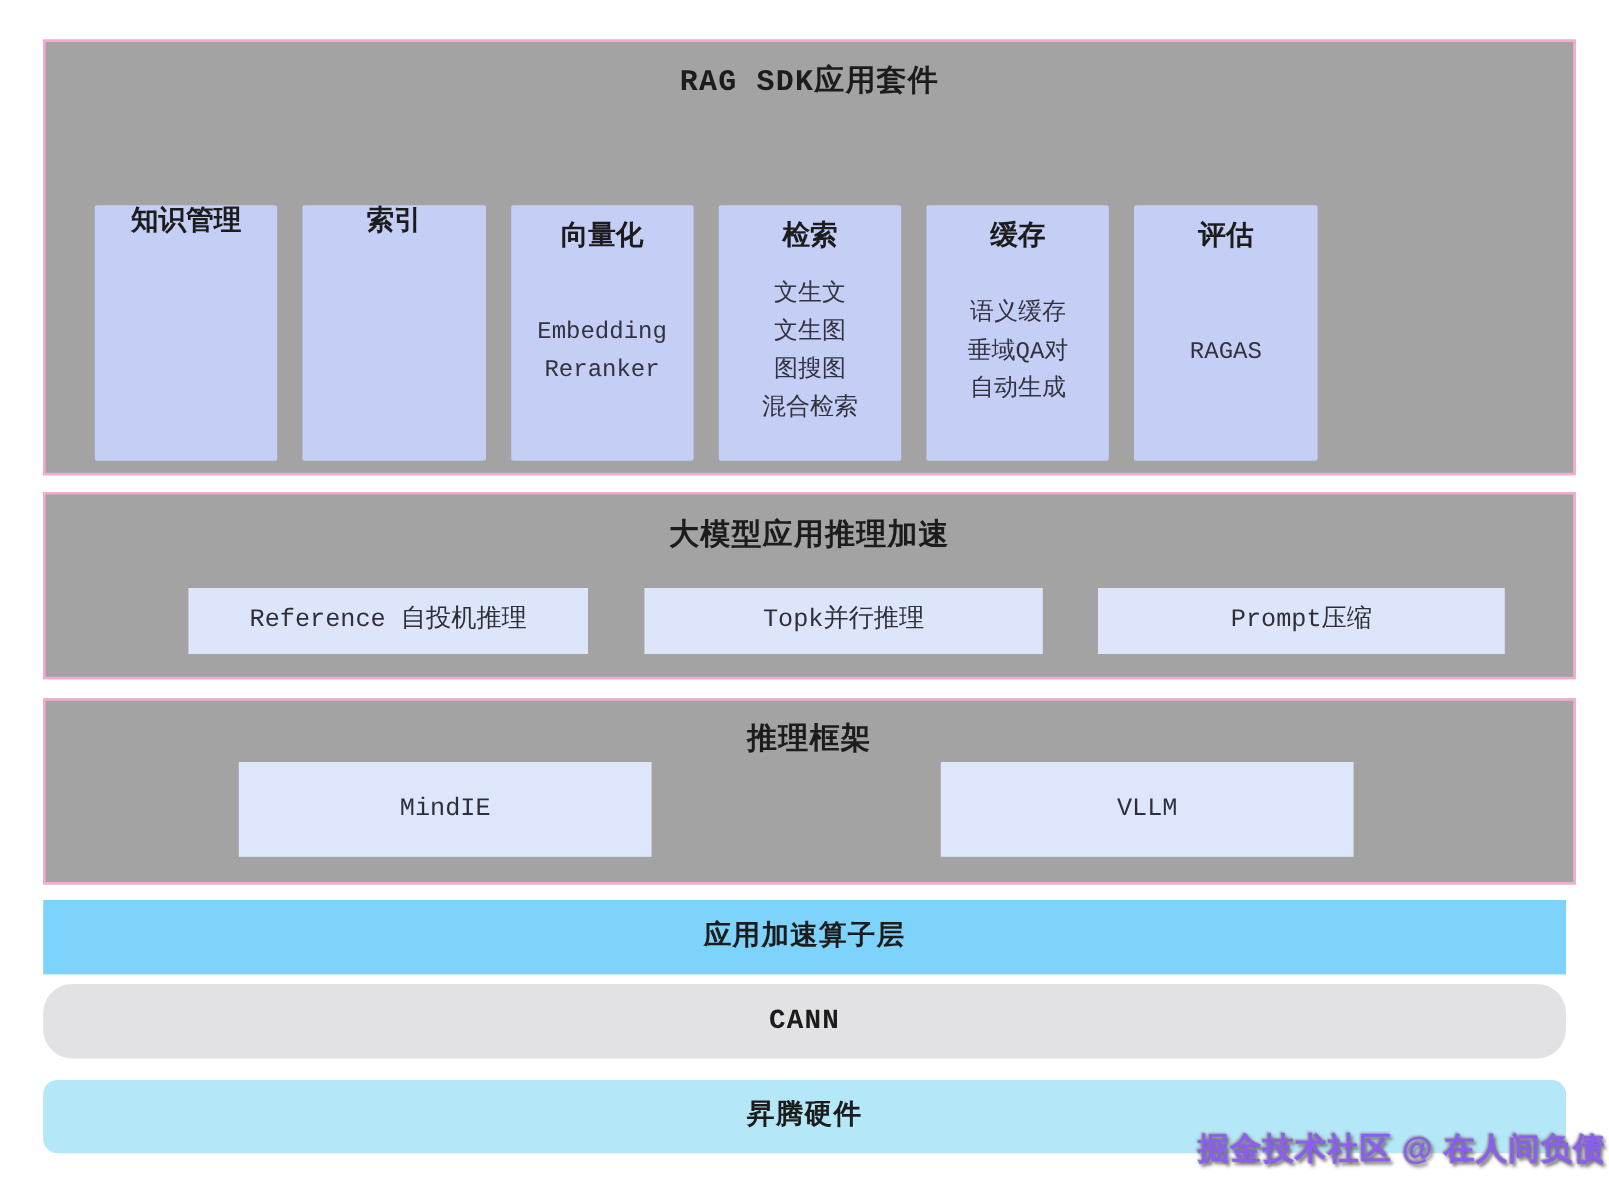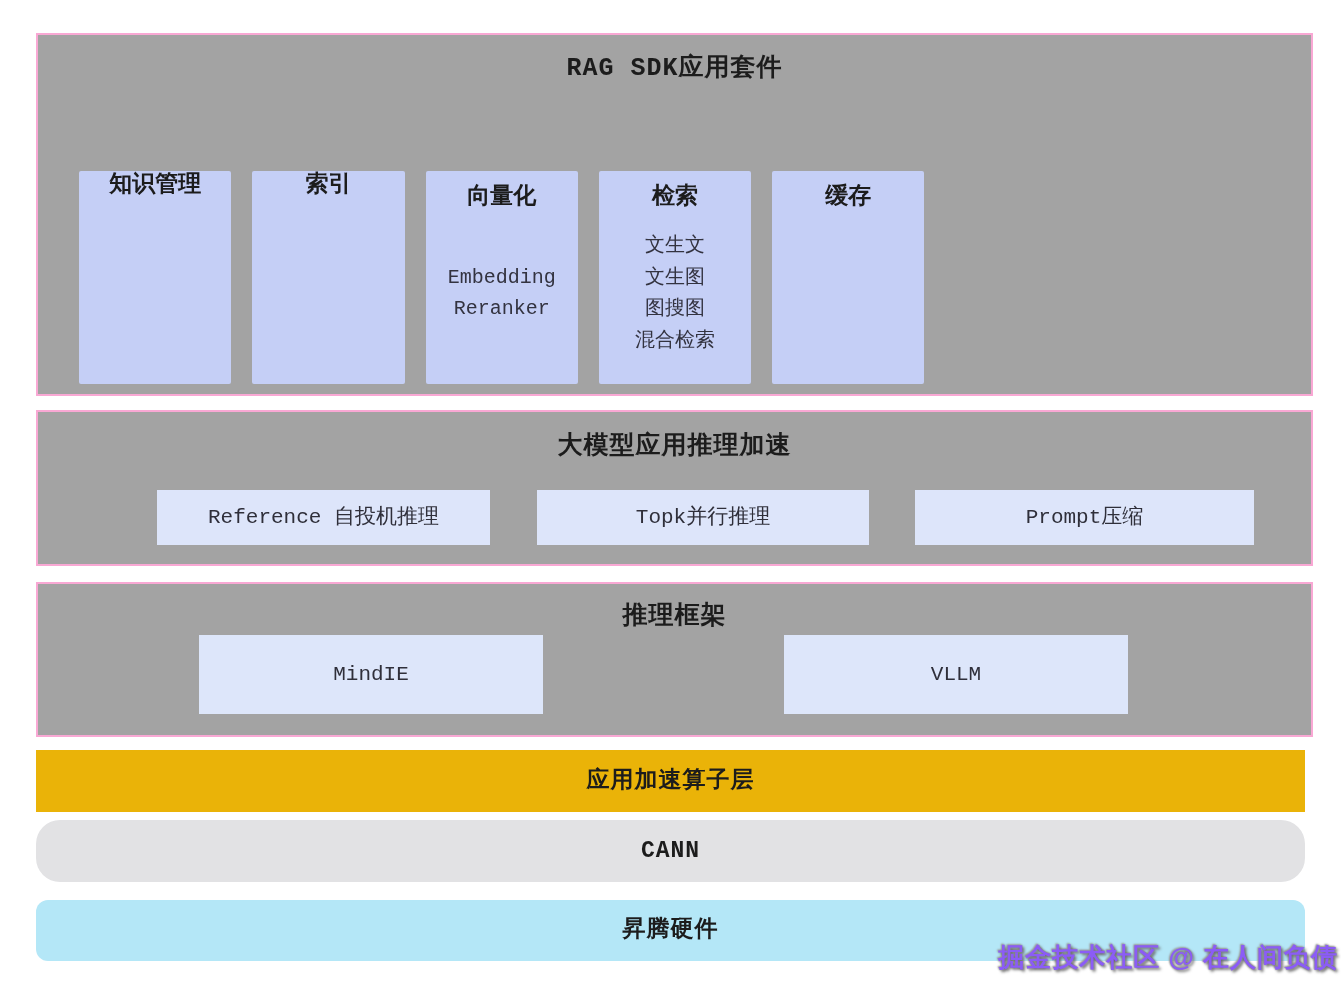--- a/index.html
+++ b/index.html
@@ -75,21 +75,21 @@
   }
   #fw-1 { left: 161px; width: 344px; }
   #fw-2 { left: 746px; width: 344px; }
 
   
   .layer-bar {
     position: absolute; left: 36px; width: 1269px;
     text-align: center; font-weight: bold; font-size: 23px; color: #1c1c1c;
     letter-spacing: 1px;
   }
-  #layer-1 { top: 750px; height: 62px; line-height: 62px; background: #eab308; }
+  #layer-1 { top: 750px; height: 62px; line-height: 62px; background: #7dd3fc; }
   #layer-2 { top: 820px; height: 62px; line-height: 62px; background: #e2e2e4; border-radius: 24px; }
   #layer-3 { top: 900px; height: 61px; line-height: 61px; background: #b4e7f7; border-radius: 12px; }
 
   
   .watermark {
     position: absolute; right: 3px; top: 940px;
     font-family: "Liberation Sans", sans-serif;
     font-weight: bold; font-size: 26px; letter-spacing: 1px;
     color: #8b5cf6;
     text-shadow: 2px 2px 3px #6a6a6a, -1px -1px 2px #9a9a9a, 0 0 2px #888888;
@@ -128,23 +128,34 @@
         <div class="col-items">
           <div>文生文</div>
           <div>文生图</div>
           <div>图搜图</div>
           <div>混合检索</div>
         </div>
       </div>
 
       <div class="col">
         <div class="col-header">缓存</div>
+        <div class="col-items">
+          <div>语义缓存</div>
+          <div>垂域QA对</div>
+          <div>自动生成</div>
+        </div>
       </div>
 
 
+      <div class="col">
+        <div class="col-header">评估</div>
+        <div class="col-items">
+          <div>RAGAS</div>
+        </div>
+      </div>
 
     </div>
   </section>
 
   <section class="outline-box" id="frame-box">
     <div class="box-title">推理框架</div>
     <div class="fw-box" id="fw-1">MindIE</div>
     <div class="fw-box" id="fw-2">VLLM</div>
   </section>
 

